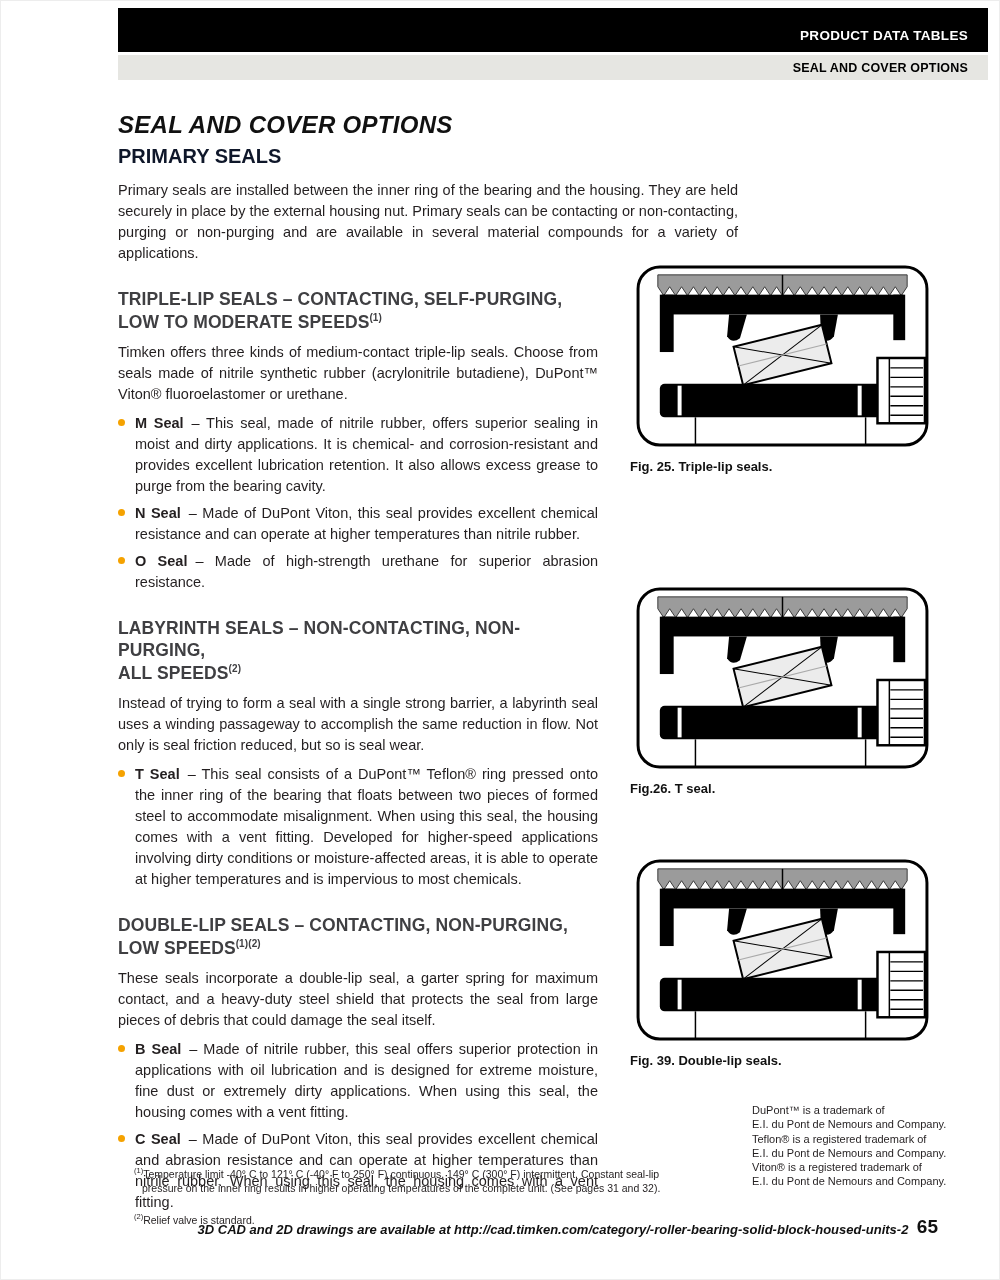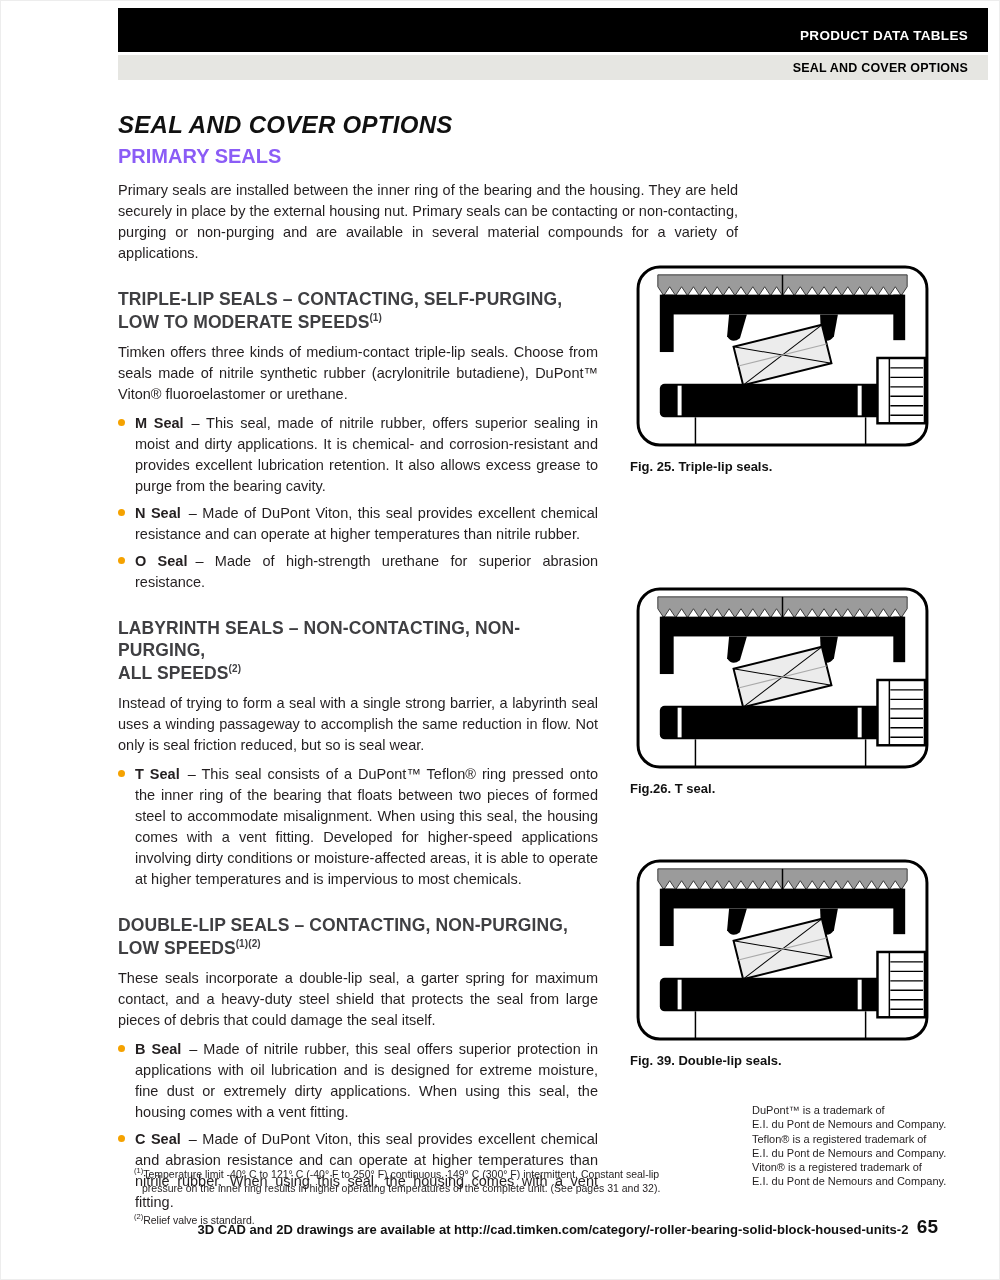--- a/index.html
+++ b/index.html
@@ -19,21 +19,21 @@
     position:absolute; left:118px; right:12px; top:55px; height:25px; background:#e6e6e2;
     color:#000; display:flex; align-items:center; justify-content:flex-end;
     padding-right:20px; box-sizing:border-box; font-weight:bold; font-size:12.5px;
     letter-spacing:.2px;
   }
   .content { position:absolute; left:118px; top:95px; width:822px; }
   .title {
     margin:16px 0 0 0; font-size:24px; font-weight:bold; font-style:italic;
     letter-spacing:.3px; color:#111;
   }
-  .subtitle { margin:6px 0 0 0; font-size:20px; font-weight:bold; color:#8b5cf6; }
+  .subtitle { margin:6px 0 0 0; font-size:20px; font-weight:bold; color:#0f172a; }
   .intro {
     margin:12px 0 0 0; width:620px; font-size:14.5px; line-height:1.45;
     text-align:justify;
   }
   .textcol { width:480px; }
   .sec-h {
     margin:24px 0 8px 0; font-size:17.5px; font-weight:bold; color:#3f3f42;
     line-height:1.3; letter-spacing:.1px;
   }
   .sec-h sup { font-size:10px; }
@@ -60,21 +60,21 @@
   .footnotes { position:absolute; left:118px; top:1150px; width:600px; font-size:10.5px; line-height:1.4; }
   .footnotes p { margin:16px; padding-left:8px; text-indent:-8px; }
   .footnotes sup { font-size:7.5px; }
   .trademarks {
     position:absolute; left:752px; top:1103px; font-size:11px; line-height:1.3;
     white-space:pre-line;
   }
   
   .footer {
     position:absolute; left:118px; right:12px; top:1222px; text-align:center;
-    font-weight:bold; font-size:13px; color:#111;
+    font-weight:bold; font-size:13px; color:#111;font-style:italic;
   }
   .pagenum {
     position:absolute; right:62px; top:1216px; font-weight:bold; font-size:19px; color:#111;
   }
 </style>
 </head>
 <body>
 
 <div class="page">
 

